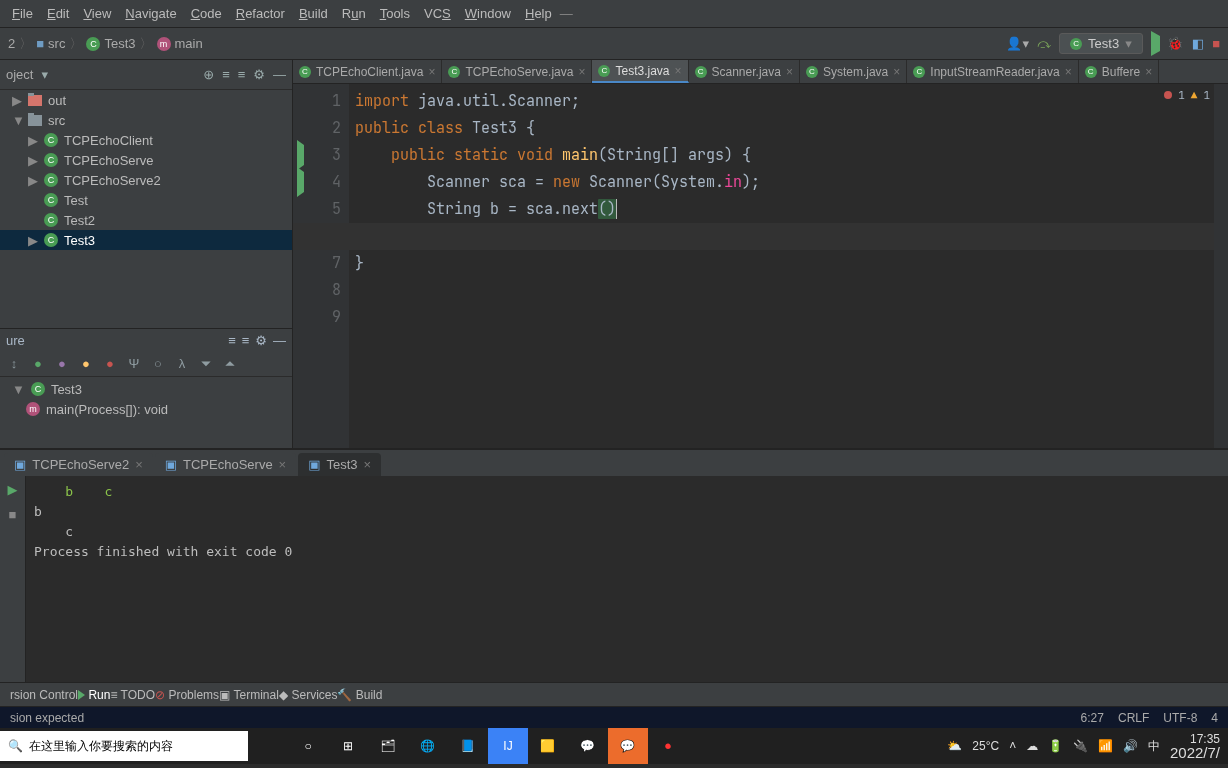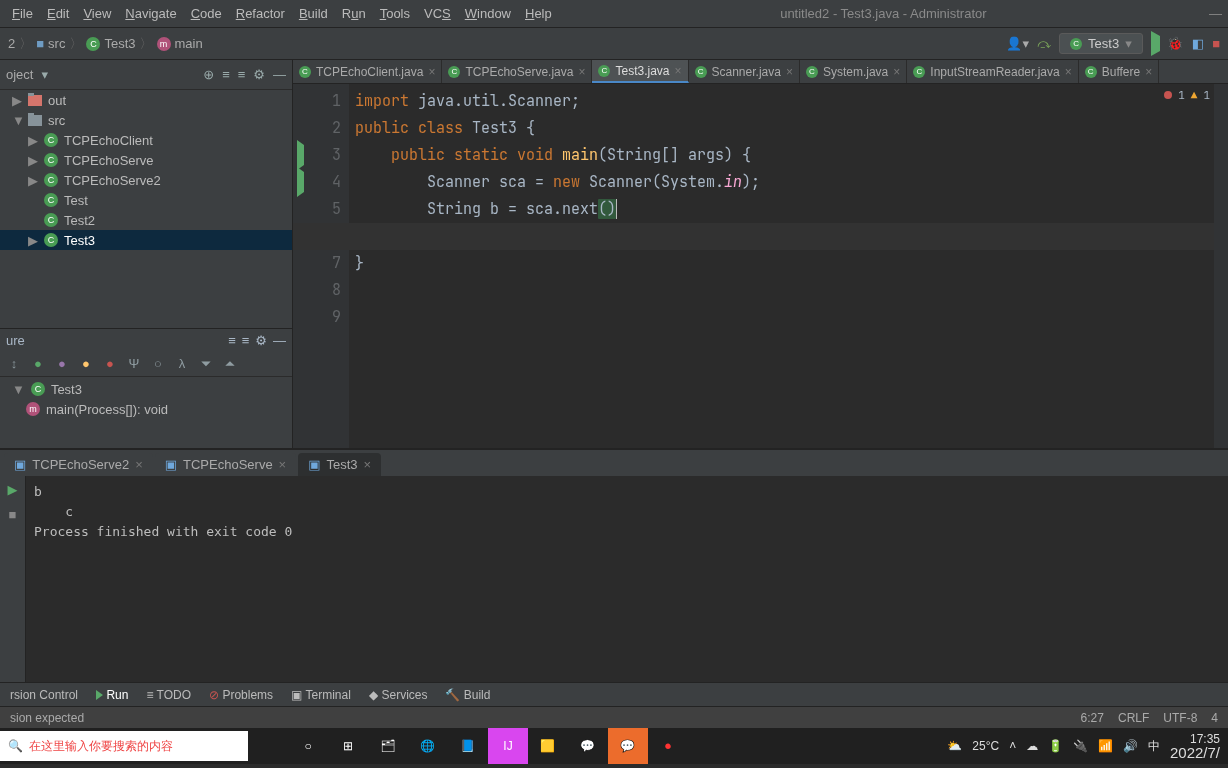--- a/index.html
+++ b/index.html
@@ -41,38 +41,38 @@
     .tab .close{color:#777;font-size:12px}
     .code{flex:1;display:flex;font-family:"JetBrains Mono",Consolas,monospace;font-size:15px;position:relative}
     .gutter{width:56px;background:#313335;color:#606366;text-align:right;padding:4px 8px 0 0;line-height:27px}
     .gutter .run{float:left;margin-left:4px}
     .gutter .g-row{height:27px}
     .src{padding:4px 0 0 6px;line-height:27px;white-space:pre}
     .kw{color:#cc7832}
     .id{color:#a9b7c6}
     .fn{color:#ffc66d}
     .pkg{color:#a9b7c6}
-    .field{color:#f9a8d4;font-style:italic}
+    .field{color:#ec4899;}
     .caret{border-right:1px solid #bbb}
     .hl{background:#32593d;border-radius:1px}
     .line-sel{position:absolute;left:0;right:14px;height:27px;background:#323232}
     .right-mark{position:absolute;right:0;top:0;width:14px;height:100%;background:#313335}
     .analysis{position:absolute;right:18px;top:4px;display:flex;gap:6px;font-size:11px;align-items:center}
     .dot{width:8px;height:8px;border-radius:50%}
     .runpanel{height:234px;background:#2b2b2b;border-top:2px solid #232323;display:flex;flex-direction:column}
     .rtabs{display:flex;height:26px;background:#3c3f41;align-items:flex-end;padding-left:4px;gap:2px}
     .rtab{padding:4px 10px;color:#aaa;display:flex;gap:6px;align-items:center;background:#3c3f41;border-top-left-radius:4px;border-top-right-radius:4px}
     .rtab.active{background:#2d2f30}
     .rbody{flex:1;display:flex}
     .rgutter{width:26px;background:#3c3f41;border-right:1px solid #232323;display:flex;flex-direction:column;align-items:center;padding-top:6px;gap:10px;color:#8f9ca1}
     .rout{flex:1;padding:6px 8px;font-family:Consolas,monospace;font-size:13px;color:#bdbdbd;line-height:20px}
     .rcmd{background:#323232;padding:1px 4px;display:inline}
     .green{color:#8bc34a}
-    .bottombar{height:24px;background:#3c3f41;border-top:1px solid #232323;display:flex;align-items:center;padding:0 10px;gap:18px;color:#bbb;font-size:12px}
-    .statusbar{height:22px;background:#404040;border-top:1px solid #232323;display:flex;align-items:center;padding:0 10px;color:#aaa;font-size:12px}
+    .bottombar{height:24px;background:#3c3f41;border-top:1px solid #232323;display:flex;align-items:center;padding:0 10px;color:#bbb;font-size:12px}
+    .statusbar{height:22px;background:#0f172a;border-top:1px solid #232323;display:flex;align-items:center;padding:0 10px;color:#aaa;font-size:12px}
     .statusbar .r{margin-left:auto;display:flex;gap:14px}
     .taskbar{height:36px;background:#202020;display:flex;align-items:center;color:#ddd;font-size:12px}
     .search{background:#fff;color:#666;height:30px;display:flex;align-items:center;padding:0 8px;width:248px;margin-left:0}
     .tbico{width:40px;height:36px;display:flex;align-items:center;justify-content:center;color:#fff}
     .tray{margin-left:auto;display:flex;align-items:center;gap:10px;padding:0 8px}
     .tar{color:#777}
   </style>
 </head>
 <body>
 
@@ -82,21 +82,20 @@
   <span class="mi"><u>V</u>iew</span>
   <span class="mi"><u>N</u>avigate</span>
   <span class="mi"><u>C</u>ode</span>
   <span class="mi"><u>R</u>efactor</span>
   <span class="mi"><u>B</u>uild</span>
   <span class="mi">R<u>u</u>n</span>
   <span class="mi"><u>T</u>ools</span>
   <span class="mi">VC<u>S</u></span>
   <span class="mi"><u>W</u>indow</span>
   <span class="mi"><u>H</u>elp</span>
-  <span class="title">untitled2 - Test3.java - Administrator</span>
   <span class="winbtns">
     <span>—</span>
   </span>
 </div>
 
 <div class="navbar">
   <div class="crumbs">
     <span>2</span>
       <span class="sep tar">〉</span>
     <span style="color:#6f9cc3">■</span>
@@ -302,20 +301,21 @@
         <span>Test3</span> 
         <span class="close" style="color:#777">×</span>
       </div>
     </div>
   <div class="rbody">
     <div class="rgutter">
       <span style="color:#59a869">▶</span>
       <span style="color:#888">■</span>
     </div>
     <div class="rout">
+      <div class="green" style="white-space:pre">    b    c</div>
       <div id="rout">
           <div style="white-space: pre;">b</div>
           <div style="white-space: pre;">    c</div>
           <div style="white-space: pre;"></div>
           <div style="white-space: pre;">Process finished with exit code 0</div>
         </div>
     </div>
   </div>
 </div>
 
@@ -335,29 +335,29 @@
     <span>6:27</span>
     <span>CRLF</span>
     <span>UTF-8</span>
     <span><span>4</span> </span>
   </div>
 </div>
 
 <div class="taskbar">
   <div class="search">
     <span style="margin-right:6px;color:#333">🔍</span>
-    <span style="color:#ef4444">在这里输入你要搜索的内容</span>
+    <span style="color:#000000">在这里输入你要搜索的内容</span>
   </div>
   <span style="width:40px"></span>
   <span class="tbico">○</span>
   <span class="tbico">⊞</span>
   <span class="tbico">🗂</span>
   <span class="tbico">🌐</span>
   <span class="tbico">📘</span>
-  <span class="tbico" style="background:#d946ef">IJ</span>
+  <span class="tbico" style="background:#3b82f6">IJ</span>
   <span class="tbico">🟨</span>
   <span class="tbico">💬</span>
   <span class="tbico" style="background:#ec6c2c">💬</span>
   <span class="tbico" style="color:#f33">⏺</span>
   <div class="tray">
     <span>⛅</span>
     <span>25°C</span>
     <span>˄</span>
     <span>☁</span>
     <span>🔋</span>

